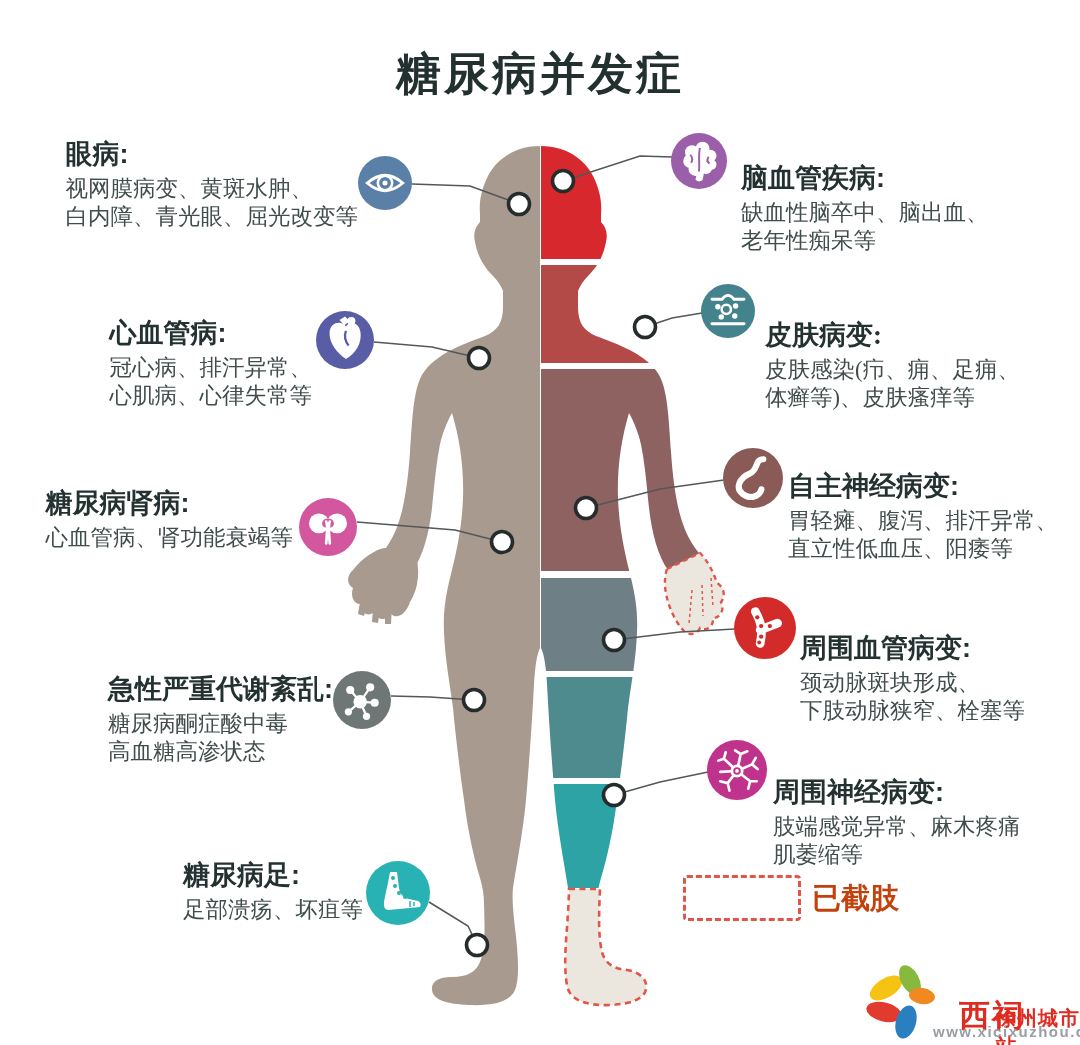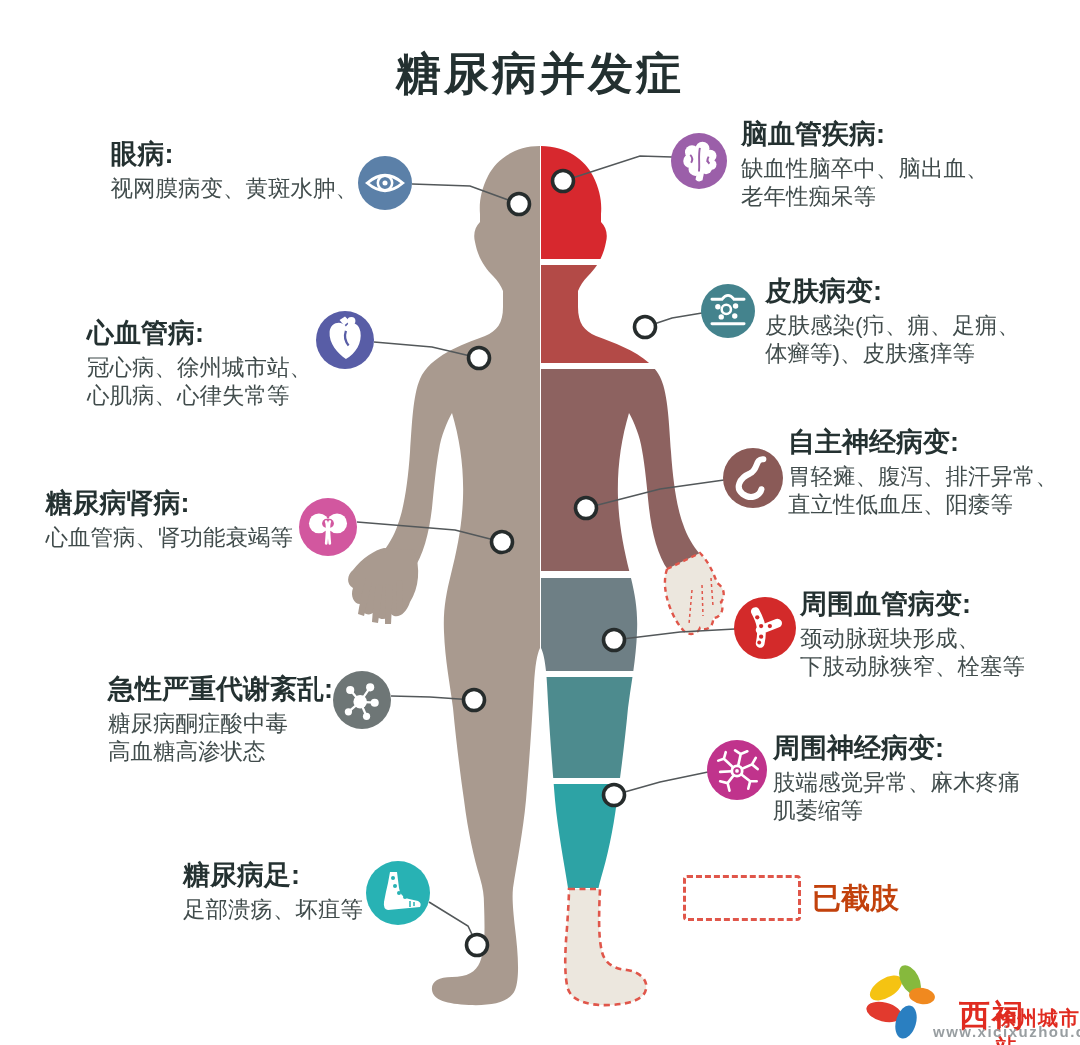--- a/index.html
+++ b/index.html
@@ -3,21 +3,21 @@
 <meta charset="utf-8">
 <style>
   html,body{margin:0;padding:0;background:#fff;}
   #stage{position:relative;width:1080px;height:1045px;background:#ffffff;overflow:hidden;
          font-family:"Liberation Sans","DejaVu Sans",sans-serif;}
   .title{position:absolute;top:44px;left:0;width:100%;text-align:center;
          font-size:45px;font-weight:900;color:#233030;letter-spacing:3px;}
   .body-svg{position:absolute;left:0;top:0;width:1080px;height:1045px;}
   .lbl{position:absolute;white-space:nowrap;}
   .lbl.left{text-align:left;}
-  .lbl.right{text-align:left;}
+  .lbl.right{text-align:left;margin-top:44px;}
   .lh{font-size:27px;font-weight:800;color:#243131;line-height:1.15;margin-bottom:5px;}
   .ld{font-size:22.5px;color:#414c4c;line-height:1.26;font-weight:500;}
   .icon{position:absolute;}
   .icon svg{display:block;width:100%;height:100%;}
   .legend-box{position:absolute;left:683px;top:875px;width:112px;height:40px;
               border:3px dashed #e0564a;border-radius:4px;background:#fff;}
   .legend-text{position:absolute;left:812px;top:879px;font-size:29px;font-weight:800;color:#c2410c;}
   .wm{position:absolute;}
   .wm-brand{left:936px;top:995px;font-size:31px;font-weight:900;color:#e02b20;letter-spacing:2px;margin-left:23px;}
   .wm-suffix{left:996px;top:1005px;font-size:20px;font-weight:800;color:#e02b20;letter-spacing:1px;}
@@ -127,24 +127,25 @@
       <circle cx="614" cy="795" r="10.5"></circle>
       <circle cx="477" cy="945" r="10.5"></circle>
     </g>
   </svg>
 
   <div class="title">糖尿病并发症</div>
 
   <div class="lbl left" style="top:139px;right:722px;">
     <div class="lh">眼病:</div>
     <div class="ld">视网膜病变、黄斑水肿、</div>
+    <div class="ld">白内障、青光眼、屈光改变等</div>
   </div>
   <div class="lbl left" style="top:297px;right:768px;margin-top:21px;">
     <div class="lh">心血管病:</div>
-    <div class="ld">冠心病、徐州城市站、</div>
+    <div class="ld">冠心病、排汗异常、</div>
     <div class="ld">心肌病、心律失常等</div>
   </div>
   <div class="lbl left" style="top:488px;right:787px;">
     <div class="lh">糖尿病肾病:</div>
     <div class="ld">心血管病、肾功能衰竭等</div>
   </div>
   <div class="lbl left" style="top:674px;right:747px;">
     <div class="lh">急性严重代谢紊乱:</div>
     <div class="ld">糖尿病酮症酸中毒</div>
     <div class="ld">高血糖高渗状态</div>
@@ -152,21 +153,21 @@
   <div class="lbl left" style="top:860px;right:717px;">
     <div class="lh">糖尿病足:</div>
     <div class="ld">足部溃疡、坏疽等</div>
   </div>
 
   <div class="lbl right" style="top:119px;left:741px;">
     <div class="lh">脑血管疾病:</div>
     <div class="ld">缺血性脑卒中、脑出血、</div>
     <div class="ld">老年性痴呆等</div>
   </div>
-  <div class="lbl right" style="top:276px;left:765px;">
+  <div class="lbl right" style="top:276px;left:765px;font-family:Liberation Serif, serif;">
     <div class="lh">皮肤病变:</div>
     <div class="ld">皮肤感染(疖、痈、足痈、</div>
     <div class="ld">体癣等)、皮肤瘙痒等</div>
   </div>
   <div class="lbl right" style="top:427px;left:788px;">
     <div class="lh">自主神经病变:</div>
     <div class="ld">胃轻瘫、腹泻、排汗异常、</div>
     <div class="ld">直立性低血压、阳痿等</div>
   </div>
   <div class="lbl right" style="top:589px;left:800px;">

